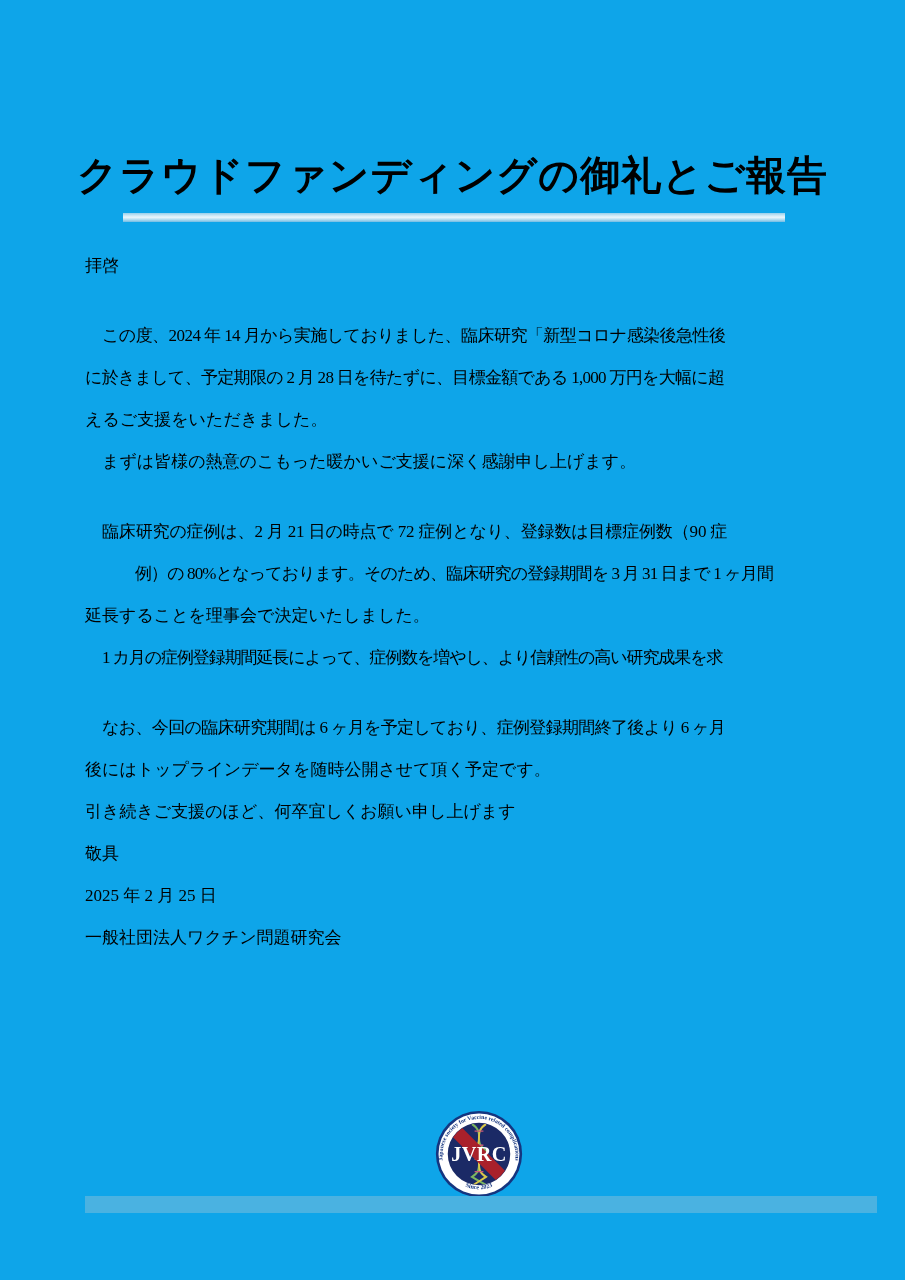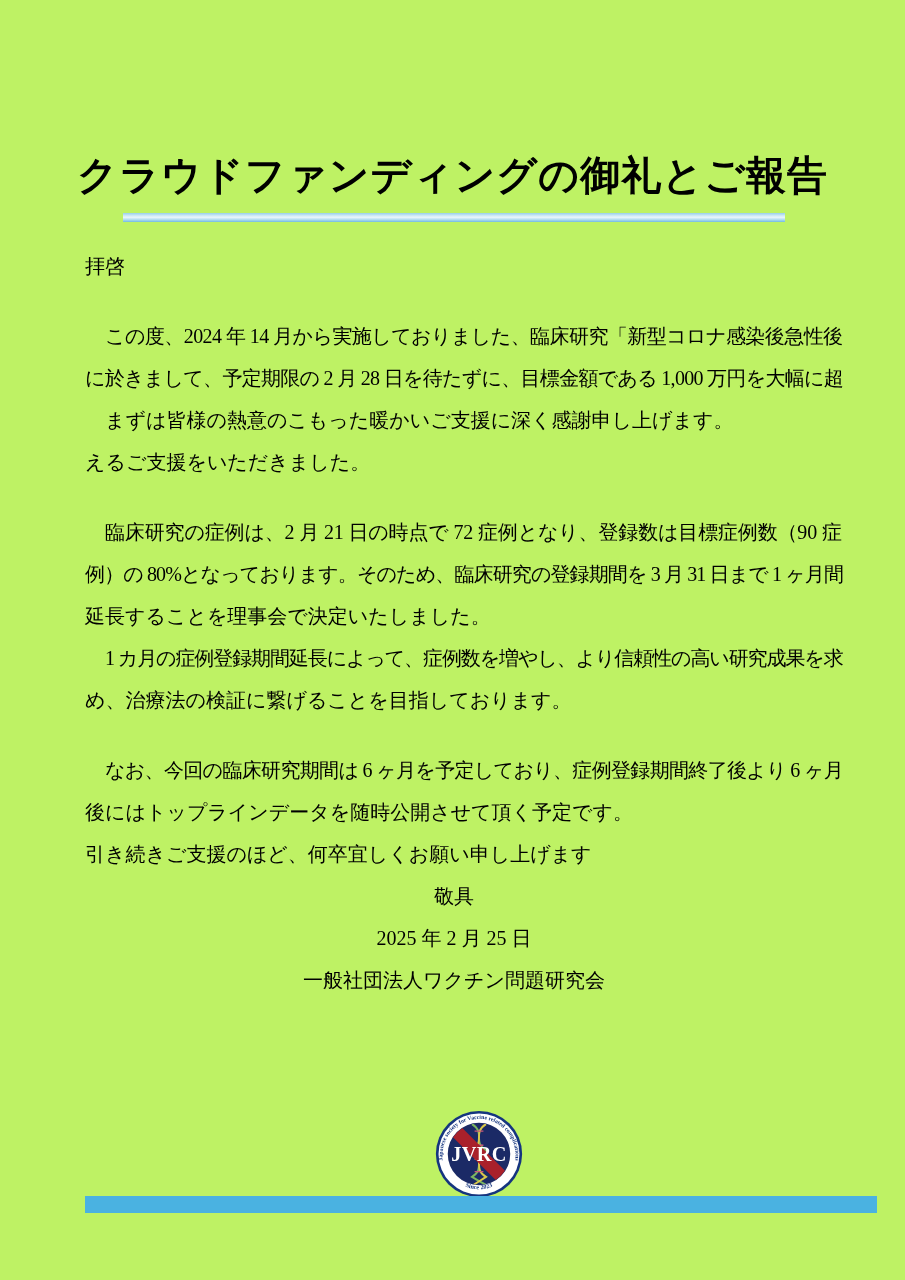--- a/index.html
+++ b/index.html
@@ -1,71 +1,70 @@
 <!DOCTYPE html>
 <html lang="ja"><head>
 <meta charset="utf-8">
 <style>
   html,body{margin:0;padding:0;background:#ffffff;}
   .page{
     position:relative;
     width:905px;height:1280px;
-    background:#bef264;
+    background:#0ea5e9;
     overflow:hidden;
     font-family:"Liberation Serif","DejaVu Serif",serif;
     color:#000;
   }
   .doc-title{
     position:absolute;top:150px;left:0;right:0;
     text-align:center;
     font-size:40px;font-weight:bold;
     letter-spacing:1px;
     line-height:52px;
     white-space:nowrap;
   }
   .title-underline{
     position:absolute;top:213px;left:123px;
     width:662px;height:9px;
     background:linear-gradient(180deg,#98cfea 0%,#cfeaf7 30%,#e9f6fc 48%,#a8d8ef 78%,#72bbe3 100%);
   }
   .letter-body{
     position:absolute;left:85px;top:245px;width:738px;
-    font-size:20px;line-height:42px;
+    font-size:17px;line-height:42px;
   }
   .line{height:42px;white-space:nowrap;}
   .ind{text-indent:1em;}
   .just{}
   .gap{margin-top:28px;}
-  .right{text-align:center;}
+  .right{text-align:left;}
   .logo{
     position:absolute;left:435px;top:1110px;width:88px;height:88px;
   }
   .footer-bar{
     position:absolute;left:85px;top:1196px;width:792px;height:17px;
   }
 </style>
 </head>
 <body>
 
 <div class="page">
 
   <div class="doc-title">クラウドファンディングの御礼とご報告</div>
   <div class="title-underline"></div>
 
   <div class="letter-body">
     <div class="line">拝啓</div>
     <div class="line ind just gap" style="letter-spacing: -0.55814px;">この度、2024 年 14 月から実施しておりました、臨床研究「新型コロナ感染後急性後</div>
     <div class="line just" style="letter-spacing: -0.708333px;">に於きまして、予定期限の 2 月 28 日を待たずに、目標金額である 1,000 万円を大幅に超</div>
+    <div class="line">えるご支援をいただきました。</div>
     <div class="line ind">まずは皆様の熱意のこもった暖かいご支援に深く感謝申し上げます。</div>
-    <div class="line">えるご支援をいただきました。</div>
     <div class="line ind just gap" style="letter-spacing: -0.155556px;">臨床研究の症例は、2 月 21 日の時点で 72 症例となり、登録数は目標症例数（90 症</div>
-    <div class="line just" style="letter-spacing: -0.875px;">例）の 80%となっております。そのため、臨床研究の登録期間を 3 月 31 日まで 1 ヶ月間</div>
+    <div class="line just" style="letter-spacing: -0.875px; text-align: center;">例）の 80%となっております。そのため、臨床研究の登録期間を 3 月 31 日まで 1 ヶ月間</div>
     <div class="line">延長することを理事会で決定いたしました。</div>
     <div class="line ind just" style="letter-spacing: -1.1px;">1 カ月の症例登録期間延長によって、症例数を増やし、より信頼性の高い研究成果を求</div>
-    <div class="line">め、治療法の検証に繋げることを目指しております。</div>
     <div class="line ind just gap" style="letter-spacing: -0.666667px;">なお、今回の臨床研究期間は 6 ヶ月を予定しており、症例登録期間終了後より 6 ヶ月</div>
     <div class="line">後にはトップラインデータを随時公開させて頂く予定です。</div>
     <div class="line">引き続きご支援のほど、何卒宜しくお願い申し上げます</div>
     <div class="line right">敬具</div>
     <div class="line right">2025 年 2 月 25 日</div>
     <div class="line right">一般社団法人ワクチン問題研究会</div>
   </div>
 
   <svg class="logo" viewBox="0 0 100 100">
     <defs>

